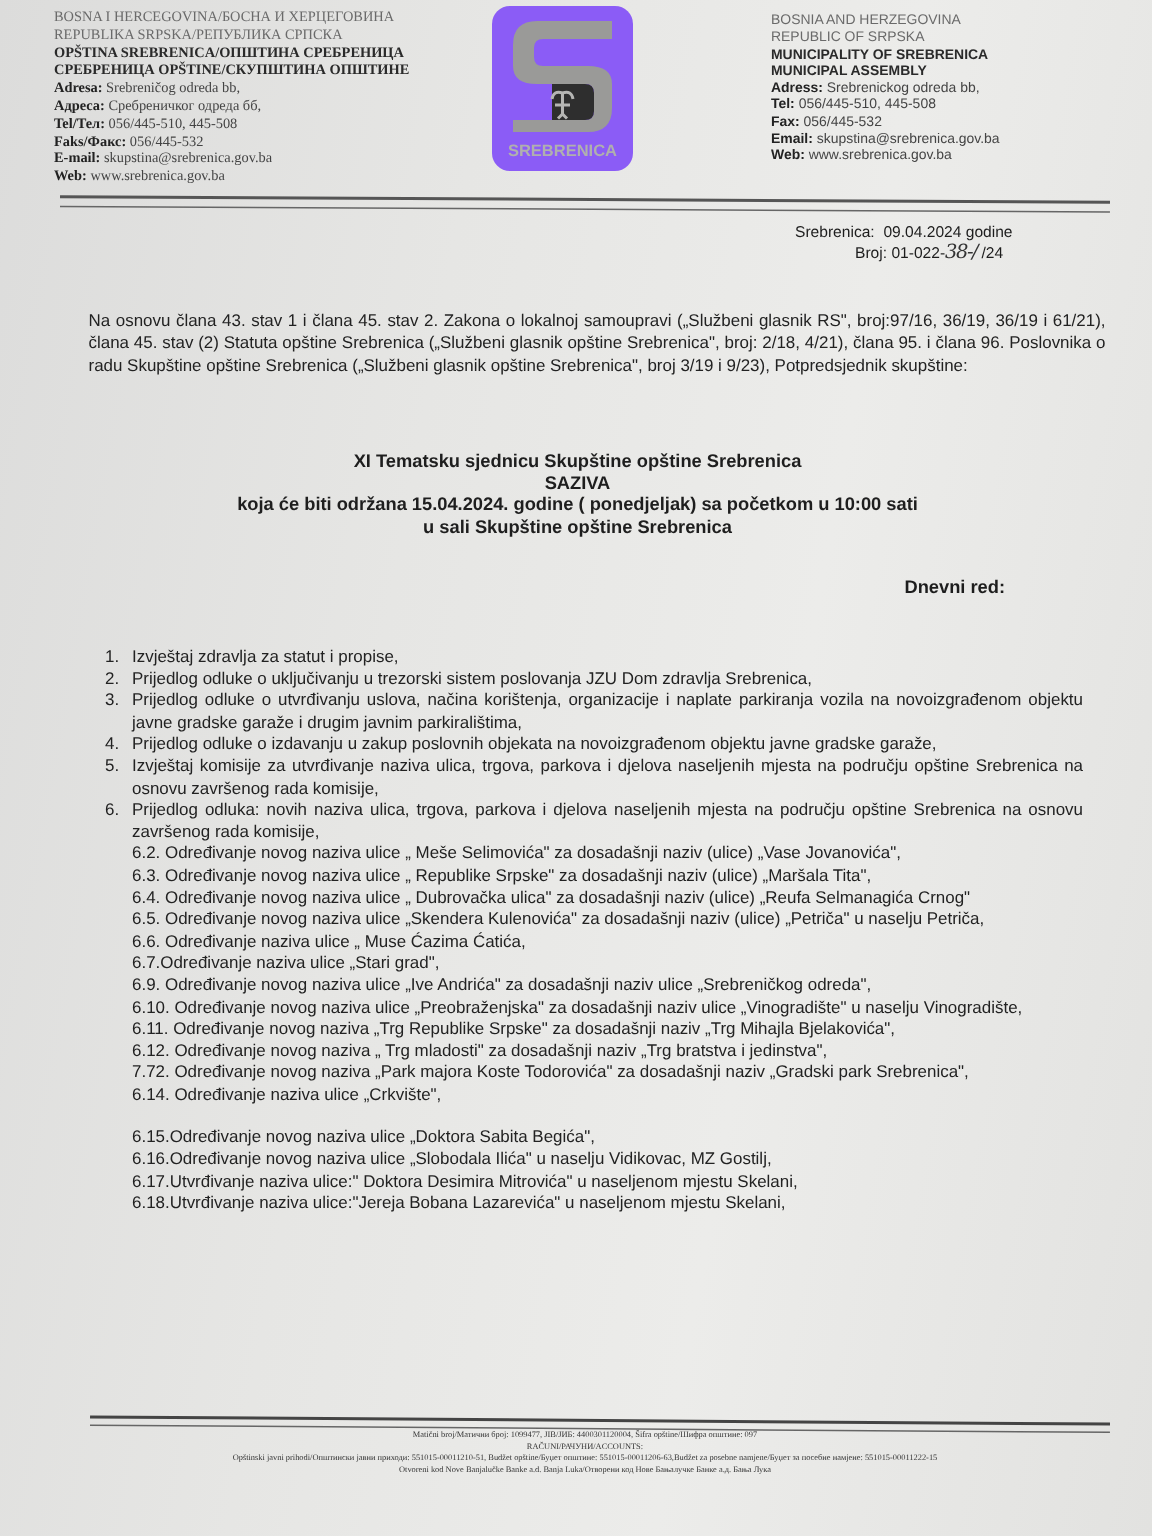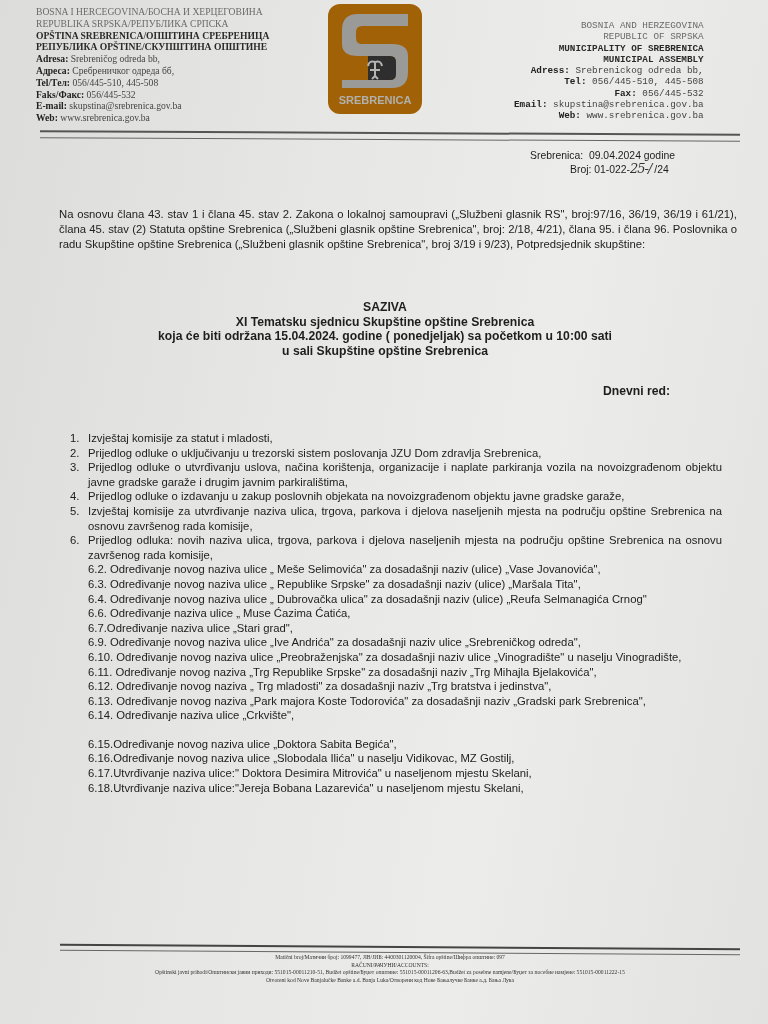--- a/index.html
+++ b/index.html
@@ -15,26 +15,26 @@
   
   .hdr-left {
     position: absolute; left: 36px; top: 6px;
     font-family: "Liberation Serif", serif; font-size: 9.6px; line-height: 11.8px;
   }
   .hdr-left .light, .hdr-right .light { color: #6a6a6a; }
   .hdr-left .bold, .hdr-right .bold { font-weight: bold; color: #2a2a2a; }
   .hdr-left .lbl, .hdr-right .lbl { font-weight: bold; color: #222; }
   .hdr-left .val, .hdr-right .val { color: #444; }
   .hdr-right {
-    position: absolute; left: 514px; top: 20px;
-    font-family: Liberation Mono, monospace; font-size: 9.3px; line-height: 11.3px; text-align: right;
+    position: absolute; left: 514px; top: 8px;
+    font-family: Liberation Sans, sans-serif; font-size: 9.3px; line-height: 11.3px;
   }
   .logo {
     position: absolute; left: 328px; top: 4px; width: 94px; height: 110px;
-    background: #a16207; border-radius: 12px; text-decoration: underline;
+    background: #8b5cf6; border-radius: 12px; text-decoration: underline;
   }
   .logo svg { display: block; }
   .rule-top { position: absolute; left: 40px; top: 132px; width: 700px; height: 5px; border-top: 2px solid #555; border-bottom: 1px solid #666; transform: rotate(0.3deg); }
 
   
   .dateblock { position: absolute; left: 530px; top: 149px; font-size: 10.4px; line-height: 13px; }
   .dateblock .row2 { padding-left: 40px; }
   .handwriting { font-family: "DejaVu Serif", serif; font-style: italic; font-size: 13px; color: #333; letter-spacing: -1px; }
 
   
@@ -64,21 +64,21 @@
 </style>
 </head>
 <body>
 
 <div class="page">
 
   <div class="hdr-left">
     <div class="light">BOSNA I HERCEGOVINA/БОСНА И ХЕРЦЕГОВИНА</div>
     <div class="light">REPUBLIKA SRPSKA/РЕПУБЛИКА СРПСКА</div>
     <div class="bold">OPŠTINA SREBRENICA/ОПШТИНА СРЕБРЕНИЦА</div>
-    <div class="bold">РЕПУБЛИКА OPŠTINE/СКУПШТИНА ОПШТИНЕ</div>
+    <div class="bold">СРЕБРЕНИЦА OPŠTINE/СКУПШТИНА ОПШТИНЕ</div>
     <div><span class="lbl">Adresa:</span><span class="val"> Srebreničog odreda bb,</span></div>
     <div><span class="lbl">Адреса:</span><span class="val"> Сребреничког одреда бб,</span></div>
     <div><span class="lbl">Tel/Тел:</span><span class="val"> 056/445-510, 445-508</span></div>
     <div><span class="lbl">Faks/Факс:</span><span class="val">  056/445-532</span></div>
     <div><span class="lbl">E-mail:</span><span class="val"> skupstina@srebrenica.gov.ba</span></div>
     <div><span class="lbl">Web:</span><span class="val"> www.srebrenica.gov.ba</span></div>
   </div>
 
   <div class="logo">
     <svg width="94" height="110" viewBox="0 0 94 110">
@@ -98,38 +98,38 @@
     <div><span class="lbl">Tel:</span><span class="val"> 056/445-510, 445-508</span></div>
     <div><span class="lbl">Fax:</span><span class="val"> 056/445-532</span></div>
     <div><span class="lbl">Email:</span><span class="val"> skupstina@srebrenica.gov.ba</span></div>
     <div><span class="lbl">Web:</span><span class="val"> www.srebrenica.gov.ba</span></div>
   </div>
 
   <div class="rule-top"></div>
 
   <div class="dateblock">
     <div><span>Srebrenica:</span>&nbsp; <span>09.04.2024 godine</span></div>
-    <div class="row2"><span>Broj: 01-022-</span><span class="handwriting">25-/</span>&nbsp;<span>/24</span></div>
+    <div class="row2"><span>Broj: 01-022-</span><span class="handwriting">38-/</span>&nbsp;<span>/24</span></div>
   </div>
 
   <div class="intro">Na osnovu člana 43. stav 1 i člana 45. stav 2. Zakona o lokalnoj samoupravi („Službeni glasnik RS", broj:97/16, 36/19, 36/19 i 61/21), člana 45. stav (2) Statuta opštine Srebrenica („Službeni glasnik opštine Srebrenica", broj: 2/18, 4/21), člana 95. i člana 96. Poslovnika o radu Skupštine opštine Srebrenica („Službeni glasnik opštine Srebrenica", broj 3/19 i 9/23), Potpredsjednik skupštine:</div>
 
   <div class="title">
+    <div>XI Tematsku sjednicu Skupštine opštine Srebrenica</div>
     <div>SAZIVA</div>
-    <div>XI Tematsku sjednicu Skupštine opštine Srebrenica</div>
     <div>koja će biti održana 15.04.2024. godine ( ponedjeljak) sa početkom u 10:00 sati</div>
     <div>u sali Skupštine opštine Srebrenica</div>
   </div>
 
   <div class="agenda-title">Dnevni red:</div>
 
   <div class="agenda">
     <div class="item">
         <span class="num">1.</span>
-        <span class="txt">Izvještaj komisije za statut i mladosti,</span>
+        <span class="txt">Izvještaj zdravlja za statut i propise,</span>
       </div>
     <div class="item">
         <span class="num">2.</span>
         <span class="txt">Prijedlog odluke o uključivanju u trezorski sistem poslovanja JZU Dom zdravlja Srebrenica,</span>
       </div>
     <div class="item">
         <span class="num">3.</span>
         <span class="txt">Prijedlog odluke o utvrđivanju uslova, načina korištenja, organizacije i naplate parkiranja vozila na novoizgrađenom objektu javne gradske garaže i drugim javnim parkiralištima,</span>
       </div>
     <div class="item">
@@ -140,27 +140,28 @@
         <span class="num">5.</span>
         <span class="txt">Izvještaj komisije za utvrđivanje naziva ulica, trgova, parkova i djelova naseljenih mjesta na području opštine Srebrenica na osnovu završenog rada komisije,</span>
       </div>
     <div class="item">
         <span class="num">6.</span>
         <span class="txt">Prijedlog odluka: novih naziva ulica, trgova, parkova i djelova naseljenih mjesta na području opštine Srebrenica na osnovu završenog rada komisije,</span>
       </div>
     <div class="sub">6.2. Određivanje novog naziva ulice „ Meše Selimovića" za dosadašnji naziv (ulice) „Vase Jovanovića",</div>
     <div class="sub">6.3. Određivanje novog naziva ulice „ Republike Srpske" za dosadašnji naziv (ulice) „Maršala Tita",</div>
     <div class="sub">6.4. Određivanje novog naziva ulice „ Dubrovačka ulica" za dosadašnji naziv (ulice) „Reufa Selmanagića Crnog"</div>
+    <div class="sub">6.5. Određivanje novog naziva ulice „Skendera Kulenovića" za dosadašnji naziv (ulice) „Petriča" u naselju Petriča,</div>
     <div class="sub">6.6. Određivanje naziva ulice „ Muse Ćazima Ćatića,</div>
     <div class="sub">6.7.Određivanje naziva ulice „Stari grad",</div>
     <div class="sub">6.9. Određivanje novog naziva ulice „Ive Andrića" za dosadašnji naziv ulice „Srebreničkog odreda",</div>
     <div class="sub">6.10. Određivanje novog naziva ulice „Preobraženjska" za dosadašnji naziv ulice „Vinogradište" u naselju Vinogradište,</div>
     <div class="sub">6.11. Određivanje novog naziva „Trg Republike Srpske" za dosadašnji naziv „Trg Mihajla Bjelakovića",</div>
     <div class="sub">6.12. Određivanje novog naziva „ Trg mladosti" za dosadašnji naziv „Trg bratstva i jedinstva",</div>
-    <div class="sub">6.13. Određivanje novog naziva „Park majora Koste Todorovića" za dosadašnji naziv „Gradski park Srebrenica",</div>
+    <div class="sub">7.72. Određivanje novog naziva „Park majora Koste Todorovića" za dosadašnji naziv „Gradski park Srebrenica",</div>
     <div class="sub">6.14. Određivanje naziva ulice „Crkvište",</div>
     <div class="gap"></div>
     <div class="sub">6.15.Određivanje novog naziva ulice „Doktora Sabita Begića",</div>
     <div class="sub">6.16.Određivanje novog naziva ulice „Slobodala Ilića" u naselju Vidikovac, MZ Gostilj,</div>
     <div class="sub">6.17.Utvrđivanje naziva ulice:" Doktora Desimira Mitrovića" u naseljenom mjestu Skelani,</div>
     <div class="sub">6.18.Utvrđivanje naziva ulice:"Jereja Bobana Lazarevića" u naseljenom mjestu Skelani,</div>
   </div>
 
   <div class="rule-bot"></div>
 

